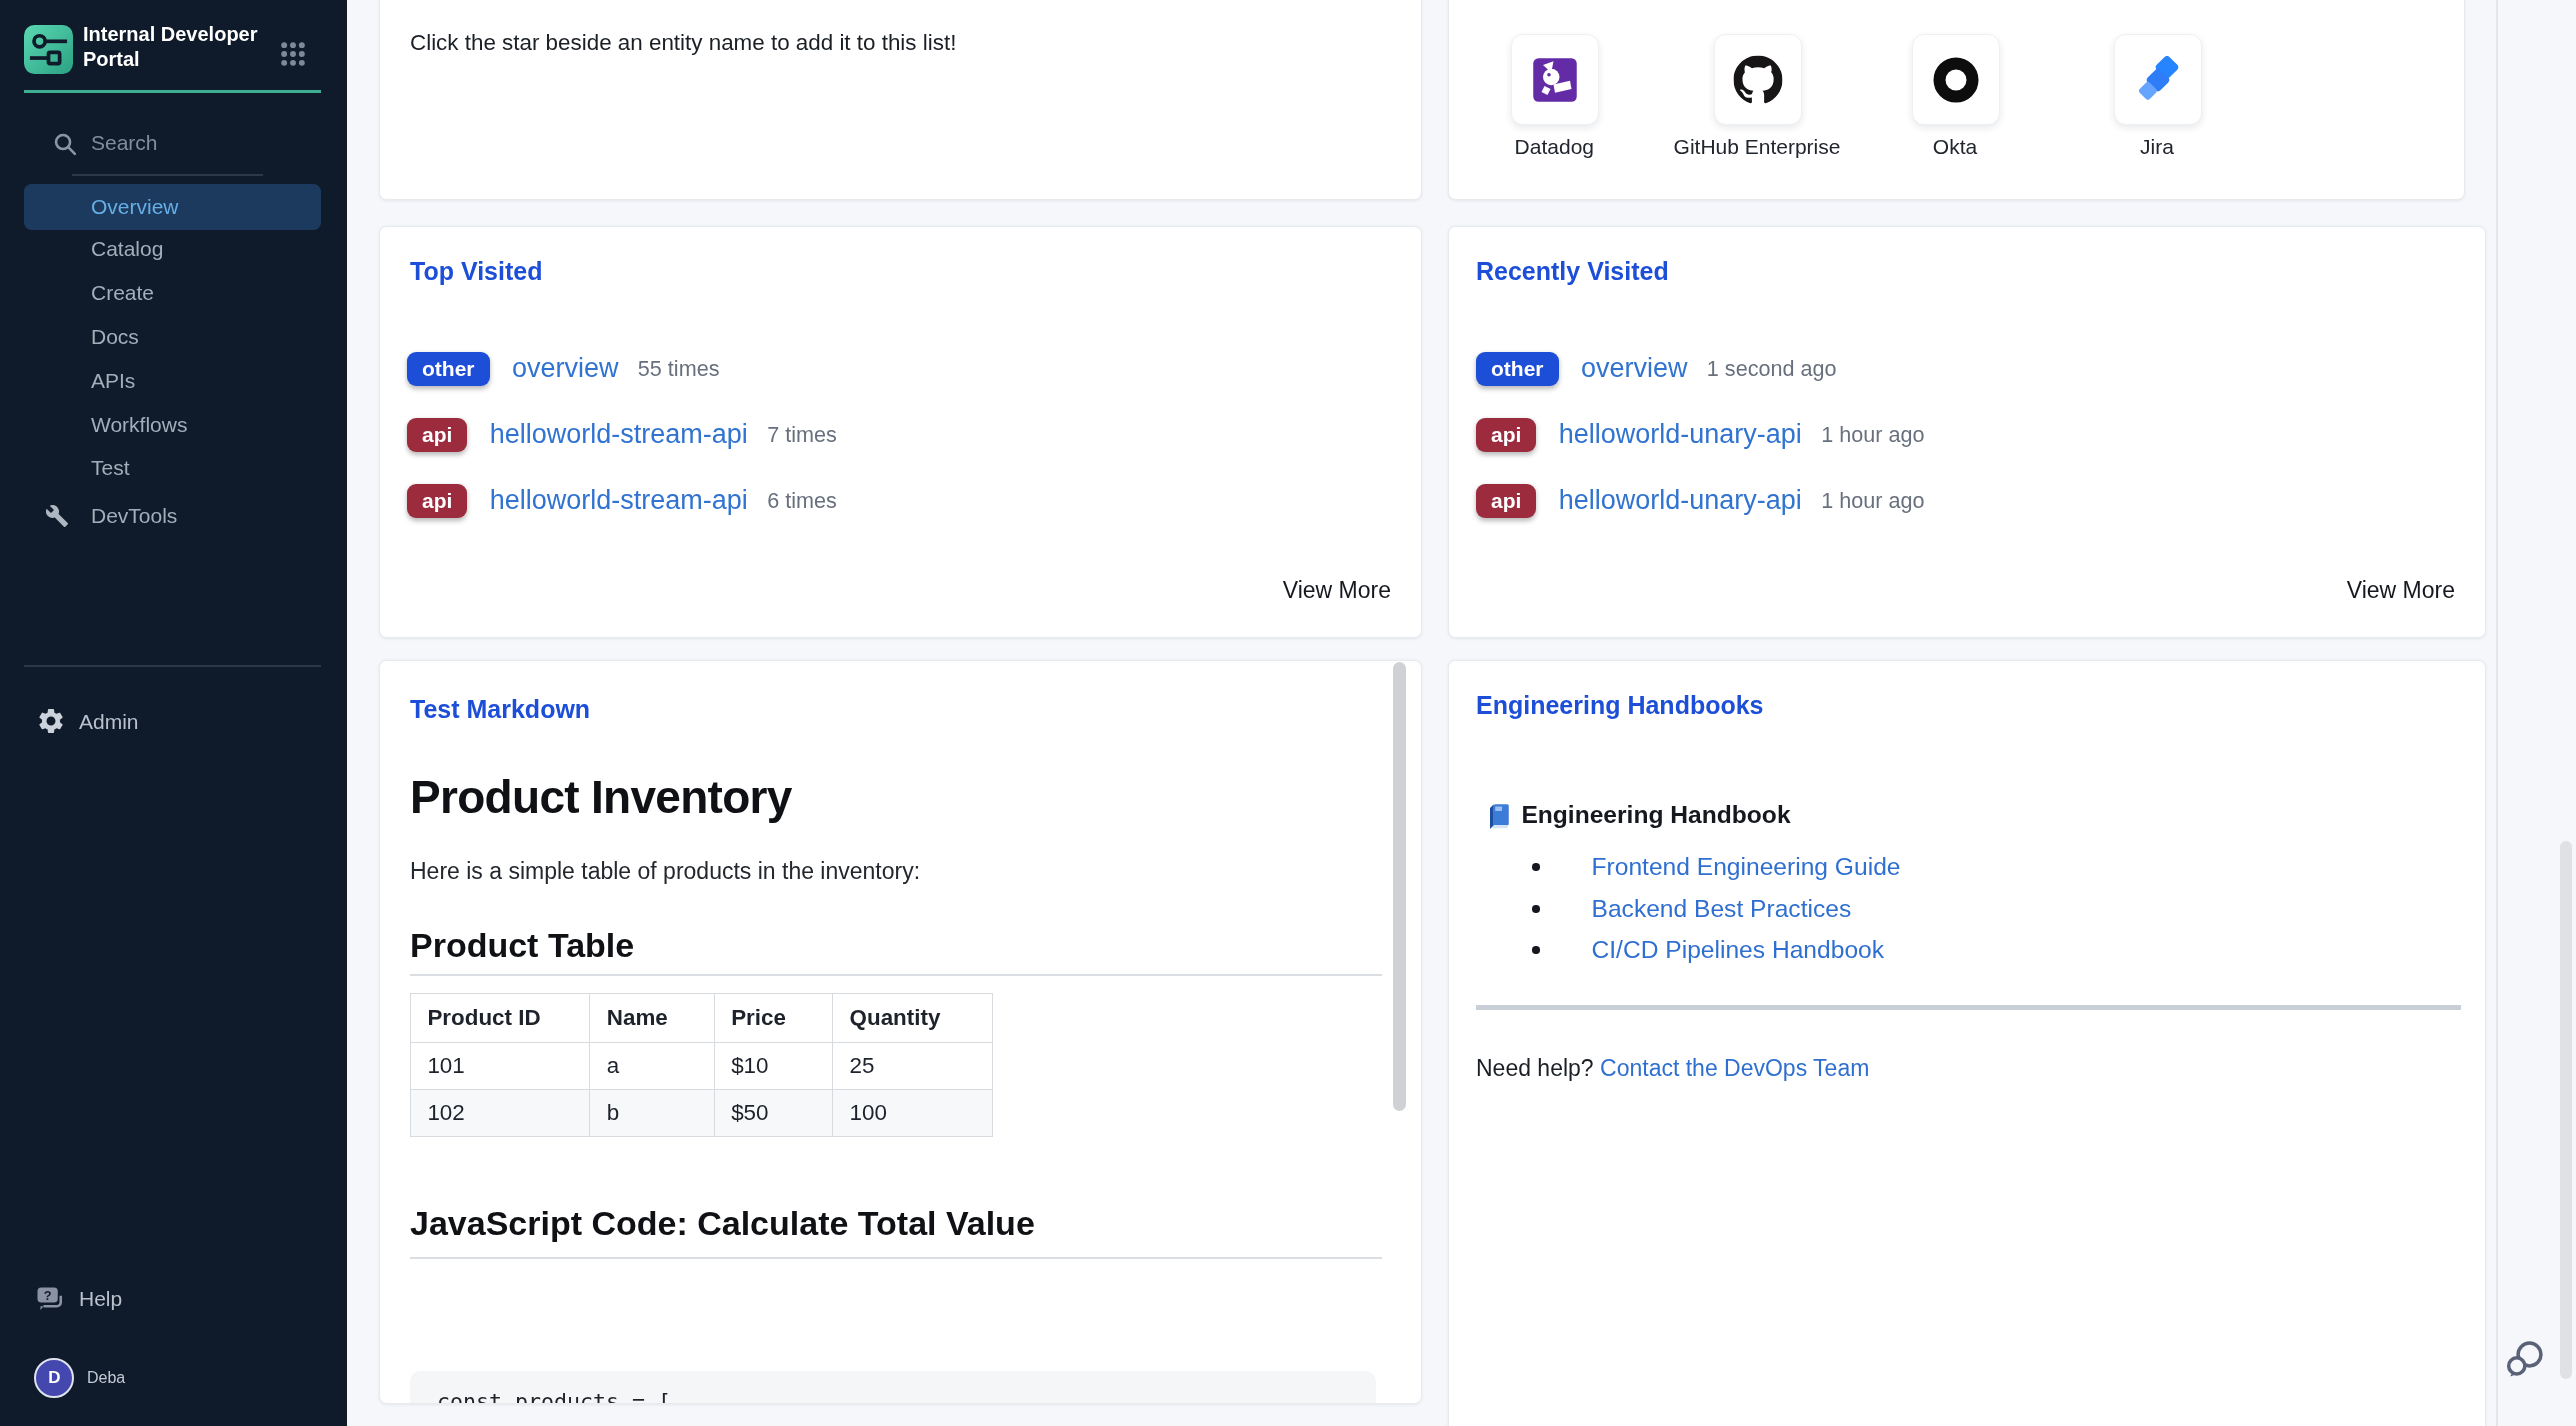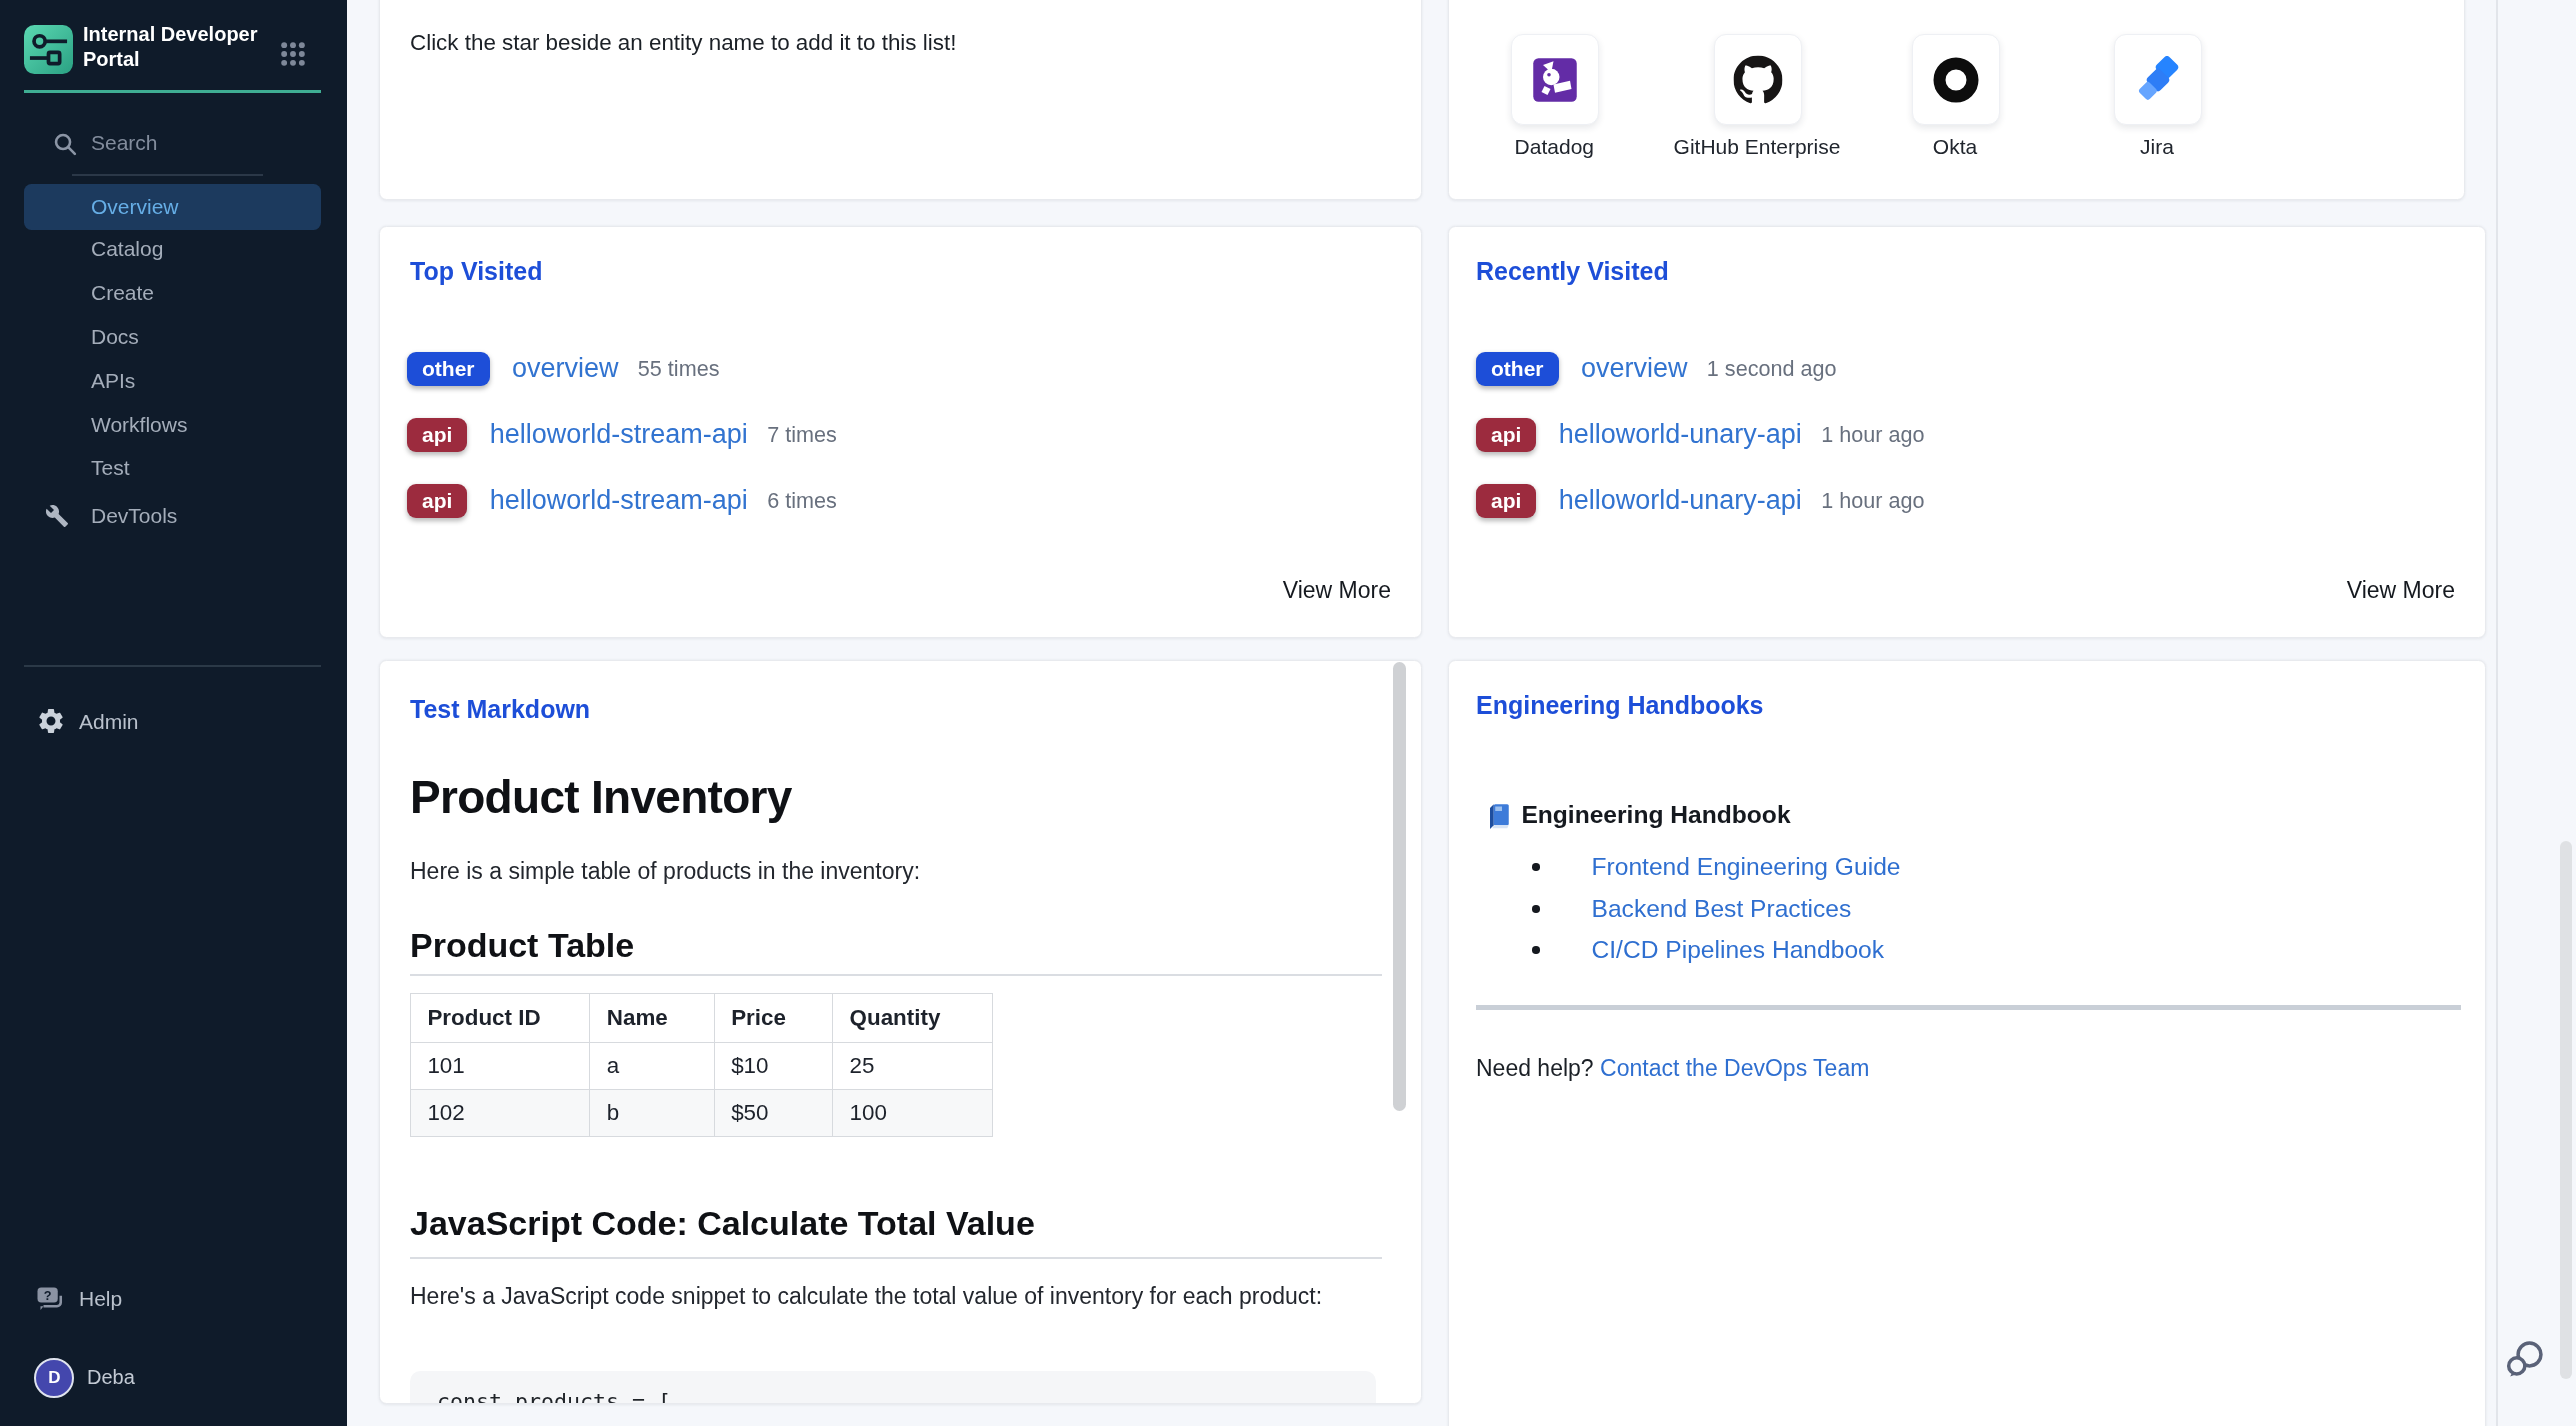--- a/index.html
+++ b/index.html
@@ -23,21 +23,21 @@
   .wrench-icon{position:absolute;left:21px;top:9.7px;}
   .side-divider{position:absolute;left:24px;top:665px;width:297px;height:1.5px;background:#2b3947;}
   .admin-row,.help-row{position:absolute;left:24px;width:297px;height:43px;cursor:pointer;}
   .gear-icon{position:absolute;left:12px;top:6px;}
   .help-icon{position:absolute;left:12px;top:9px;}
   .row-label{position:absolute;left:55px;top:0;height:43px;line-height:43px;font-size:21px;color:#b9c1cc;}
   .user-row{position:absolute;left:24px;top:1355px;width:297px;height:45px;cursor:pointer;}
   .avatar{position:absolute;left:10.4px;top:3px;width:36px;height:36px;border-radius:50%;
           background:#4447ad;border:2.2px solid #dfe3ee;box-sizing:content-box;
           color:#fff;font-size:17px;font-weight:bold;text-align:center;line-height:36px;}
-  .user-name{position:absolute;left:63px;top:0;height:45px;line-height:45px;font-size:20px;color:#c3cad4;}
+  .user-name{position:absolute;left:63px;top:0;height:45px;line-height:45px;font-size:16px;color:#c3cad4;}
 
   
   .card{position:absolute;background:#ffffff;border:0.7px solid #e8eaee;border-radius:7.5px;
         box-shadow:0 0.7px 3px rgba(25,35,55,.08);box-sizing:border-box;overflow:hidden;}
   .card-title{position:absolute;left:30px;font-size:25px;font-weight:600;color:#1d4ed8;}
   .view-more{position:absolute;right:30px;bottom:33px;font-size:23px;font-weight:500;color:#15191f;cursor:pointer;}
 
   
   .starred-msg{position:absolute;left:30px;top:75px;font-size:22.4px;color:#1b2026;}
 
@@ -298,21 +298,20 @@
         <td>b</td>
         <td>$50</td>
         <td>100</td>
       </tr>
     </tbody>
       </table>
 
     <div class="md-h2" style="top:543px">JavaScript Code: Calculate Total Value</div>
     <div class="md-hr" style="top:596px"></div>
 
-    <div class="md-p" style="top:614px;width:991px">Here's a JavaScript code snippet to calculate the total value of inventory for each product:</div>
 
     <div class="code-block">
       <div class="code-text">const products = [</div>
     </div>
 
     <div class="card-scrollbar"></div>
   </div>
 
   <div class="card" style="left:1448px;top:660px;width:1038px;height:775px">
     <div class="card-title" style="left:27px;top:30px">Engineering Handbooks</div>

